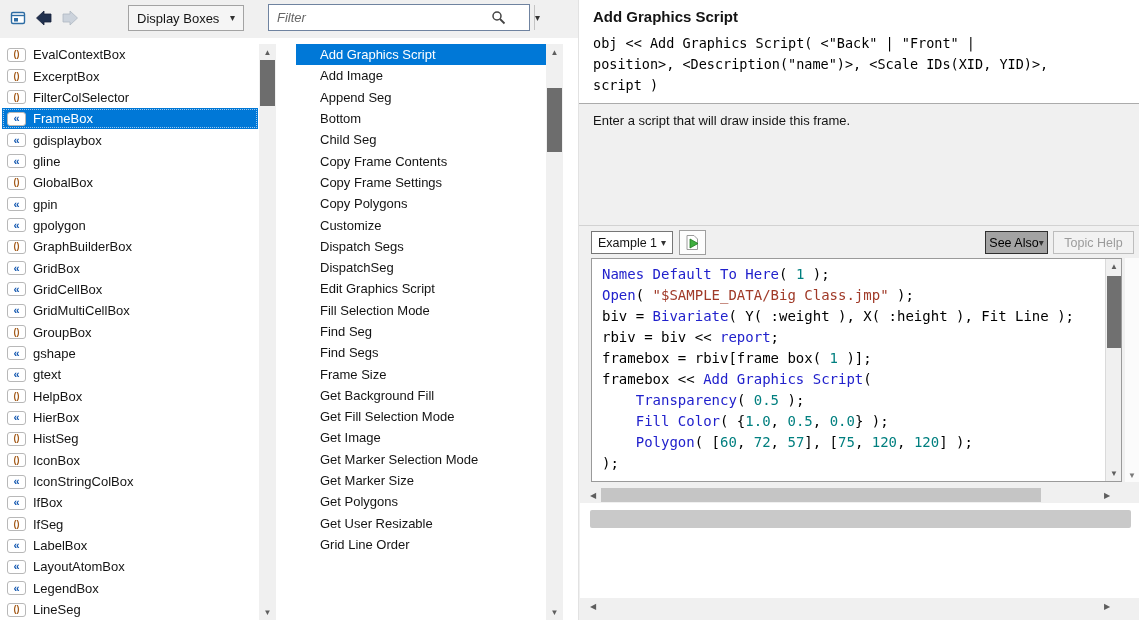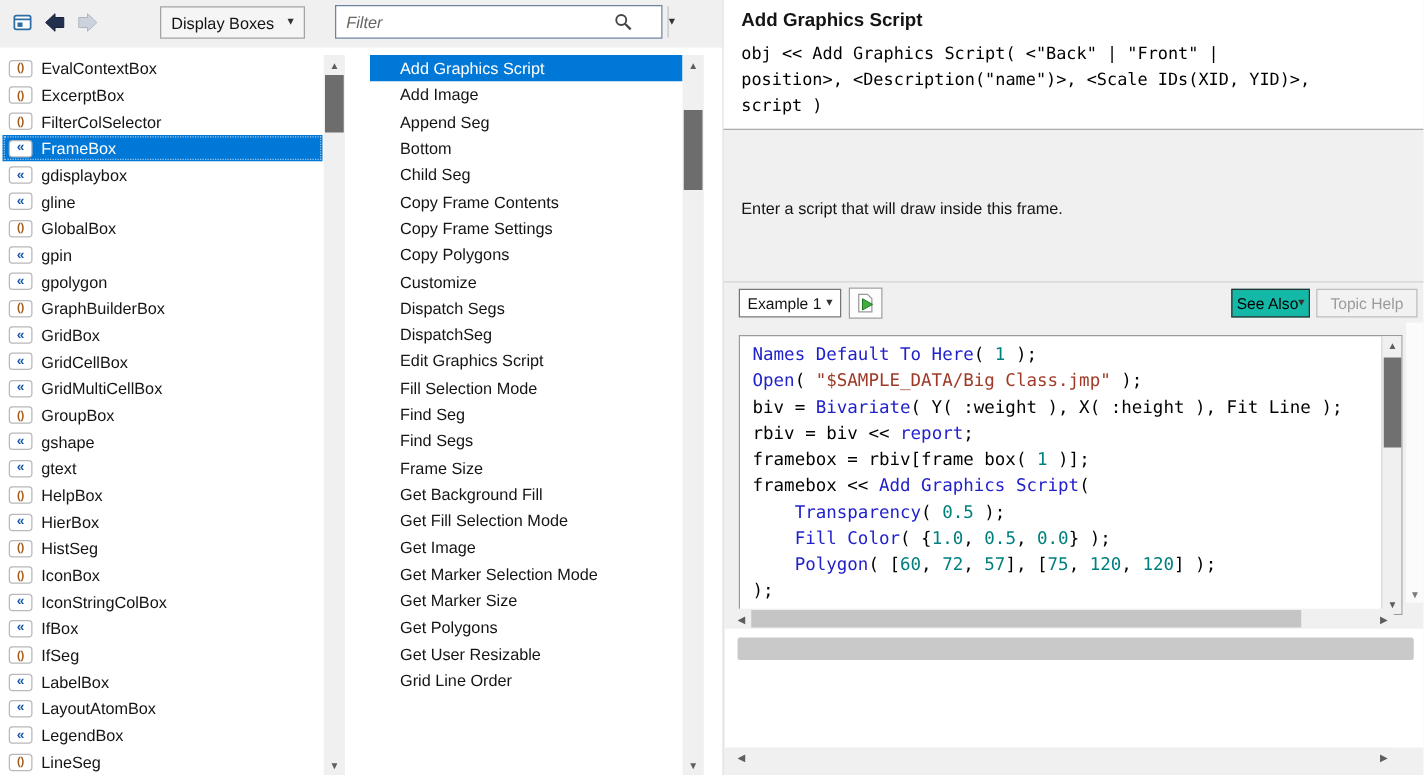--- a/index.html
+++ b/index.html
@@ -50,33 +50,33 @@
   .mrow.sel{background:#0078d7;color:#fff;}
 
   
   .right{position:absolute;left:578px;top:0;width:561px;height:620px;background:#f0f0f0;border-left:1px solid #e2e2e2;}
   .doc{position:absolute;left:0;top:0;width:100%;height:103px;background:#fff;}
   .doc .title{font-size:15px;font-weight:bold;padding:8px 0 0 14px;}
   .syntax{position:absolute;left:14px;top:33px;font-family:"DejaVu Sans Mono",monospace;font-size:13.5px;
           line-height:21px;white-space:pre;color:#000;}
   .sep1{position:absolute;left:0;top:103px;width:100%;border-top:1px solid #ababab;}
   .descarea{position:absolute;left:0;top:104px;width:100%;height:121px;background:#f0f0f0;}
-  .descarea .txt{padding:9px 0 0 14px;margin-top:46px;}
+  .descarea .txt{padding:9px 0 0 14px;}
 
   .examplebar{position:absolute;left:0;top:225px;width:100%;height:33px;border-top:1px solid #d2d2d2;}
   .excombo{position:absolute;left:12px;top:5px;width:82px;height:23px;background:#fff;border:1px solid #767676;
            display:flex;align-items:center;justify-content:space-between;padding:0 6px;font-size:12.5px;cursor:pointer;}
   .runbtn{position:absolute;left:100px;top:4px;width:27px;height:25px;background:#fdfdfd;border:1px solid #9f9f9f;
           display:flex;align-items:center;justify-content:center;cursor:pointer;}
-  .seealso{position:absolute;right:91px;top:5px;width:63px;height:23px;background:#14b8a6;border:1px solid #2f2f2f;
+  .seealso{position:absolute;right:91px;top:5px;width:63px;height:23px;background:#a3a3a3;border:1px solid #2f2f2f;
            font-size:12.5px;display:flex;align-items:center;justify-content:center;cursor:pointer;}
   .topichelp{position:absolute;right:5px;top:5px;width:81px;height:23px;background:#f2f2f2;border:1px solid #bdbdbd;
              color:#9b9b9b;font-size:12.5px;display:flex;align-items:center;justify-content:center;cursor:pointer;}
 
-  .codebox{position:absolute;left:12px;top:268px;width:531px;height:224px;background:#fff;border:1px solid #9a9a9a;}
+  .codebox{position:absolute;left:12px;top:258px;width:531px;height:224px;background:#fff;border:1px solid #9a9a9a;}
   .codetext{position:absolute;left:0;top:0;right:16px;bottom:0;overflow:hidden;padding:5px 0 0 10px;
             font-family:"DejaVu Sans Mono",monospace;font-size:14px;line-height:21px;white-space:pre;}
   .codevsb{position:absolute;right:0;top:0;width:16px;height:100%;background:#f0f0f0;border-left:1px solid #dadada;}
   .codevsb .arr{position:absolute;left:0;width:16px;height:15px;display:flex;align-items:center;justify-content:center;
                 font-size:8px;color:#5e5e5e;cursor:pointer;}
   .codevsb .arr.up{top:0;}.codevsb .arr.dn{bottom:0;}
   .codevsb .thumb{position:absolute;left:1px;top:17px;width:14px;height:72px;background:#707070;cursor:pointer;}
 
   .exvsb{position:absolute;left:546px;top:258px;width:14px;height:224px;background:#fbfbfb;}
   .exvsb .arr{position:absolute;left:0;bottom:2px;width:14px;text-align:center;font-size:8px;color:#7a7a7a;cursor:pointer;}

